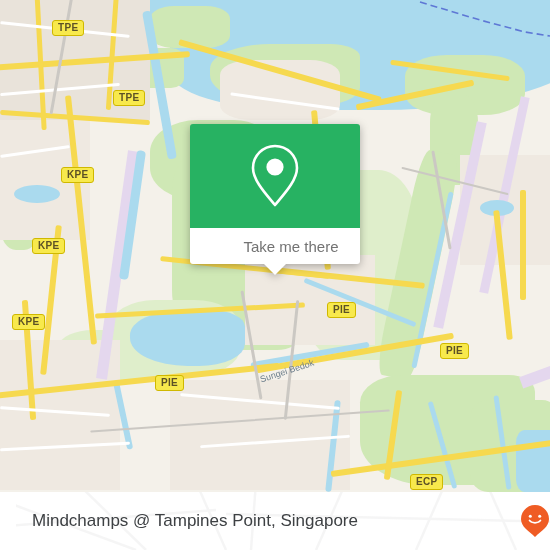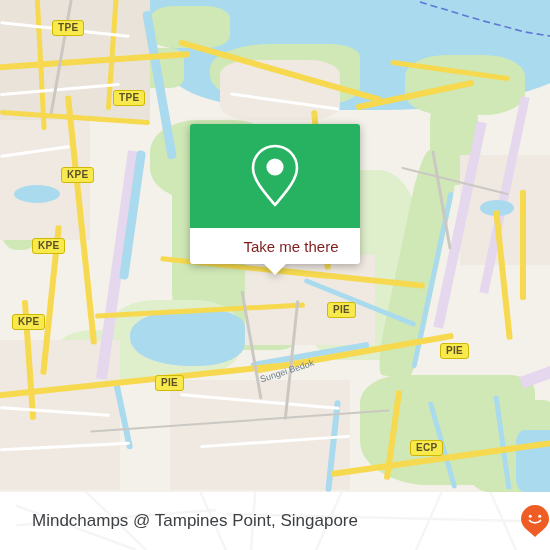--- a/index.html
+++ b/index.html
@@ -59,21 +59,21 @@
     display:flex;align-items:center;justify-content:center;
   }
   .pin-svg{display:block;}
   .callout-bottom{
     background:#ffffff;height:36px;
     border-radius:0 0 3px 3px;
     display:flex;align-items:center;justify-content:center;
     position:relative;
   }
   .callout-label{
-    color:#7f1d1d;font-size:15px;
+    color:#737373;font-size:15px;
     font-family:"Liberation Sans", sans-serif;
     margin-left:32px;
   }
   .callout-tail{
     position:absolute;left:50%;top:36px;
     transform:translateX(-50%);
     width:0;height:0;
     border-left:11px solid transparent;
     border-right:11px solid transparent;
     border-top:11px solid #ffffff;
@@ -211,21 +211,21 @@
     <div class="rd min" style="left:230px;top:100px;width:110px;height:3px;transform:rotate(8deg);"></div>
 
     <div class="shield" style="left:52px;top:20px;">TPE</div>
     <div class="shield" style="left:113px;top:90px;">TPE</div>
     <div class="shield" style="left:61px;top:167px;">KPE</div>
     <div class="shield" style="left:32px;top:238px;">KPE</div>
     <div class="shield" style="left:12px;top:314px;">KPE</div>
     <div class="shield" style="left:155px;top:375px;">PIE</div>
     <div class="shield" style="left:327px;top:302px;">PIE</div>
     <div class="shield" style="left:440px;top:343px;">PIE</div>
-    <div class="shield" style="left:410px;top:440px;">ECP</div>
+    <div class="shield" style="left:410px;top:474px;">ECP</div>
 
     <div class="waterlabel" style="left:259px;top:366px;transform:rotate(-18deg);">Sungei Bedok</div>
 
     <div class="callout">
       <div class="callout-top">
         <svg class="pin-svg" width="58" height="70" viewBox="0 0 58 70">
           <path d="M29 5 C16.8 5 7 14.8 7 27 C7 39 19 52 29 64 C39 52 51 39 51 27 C51 14.8 41.2 5 29 5 Z" fill="none" stroke="#ffffff" stroke-width="2.6" stroke-linejoin="round"></path>
           <circle cx="29" cy="26" r="8.6" fill="#ffffff"></circle>
         </svg>
       </div>

